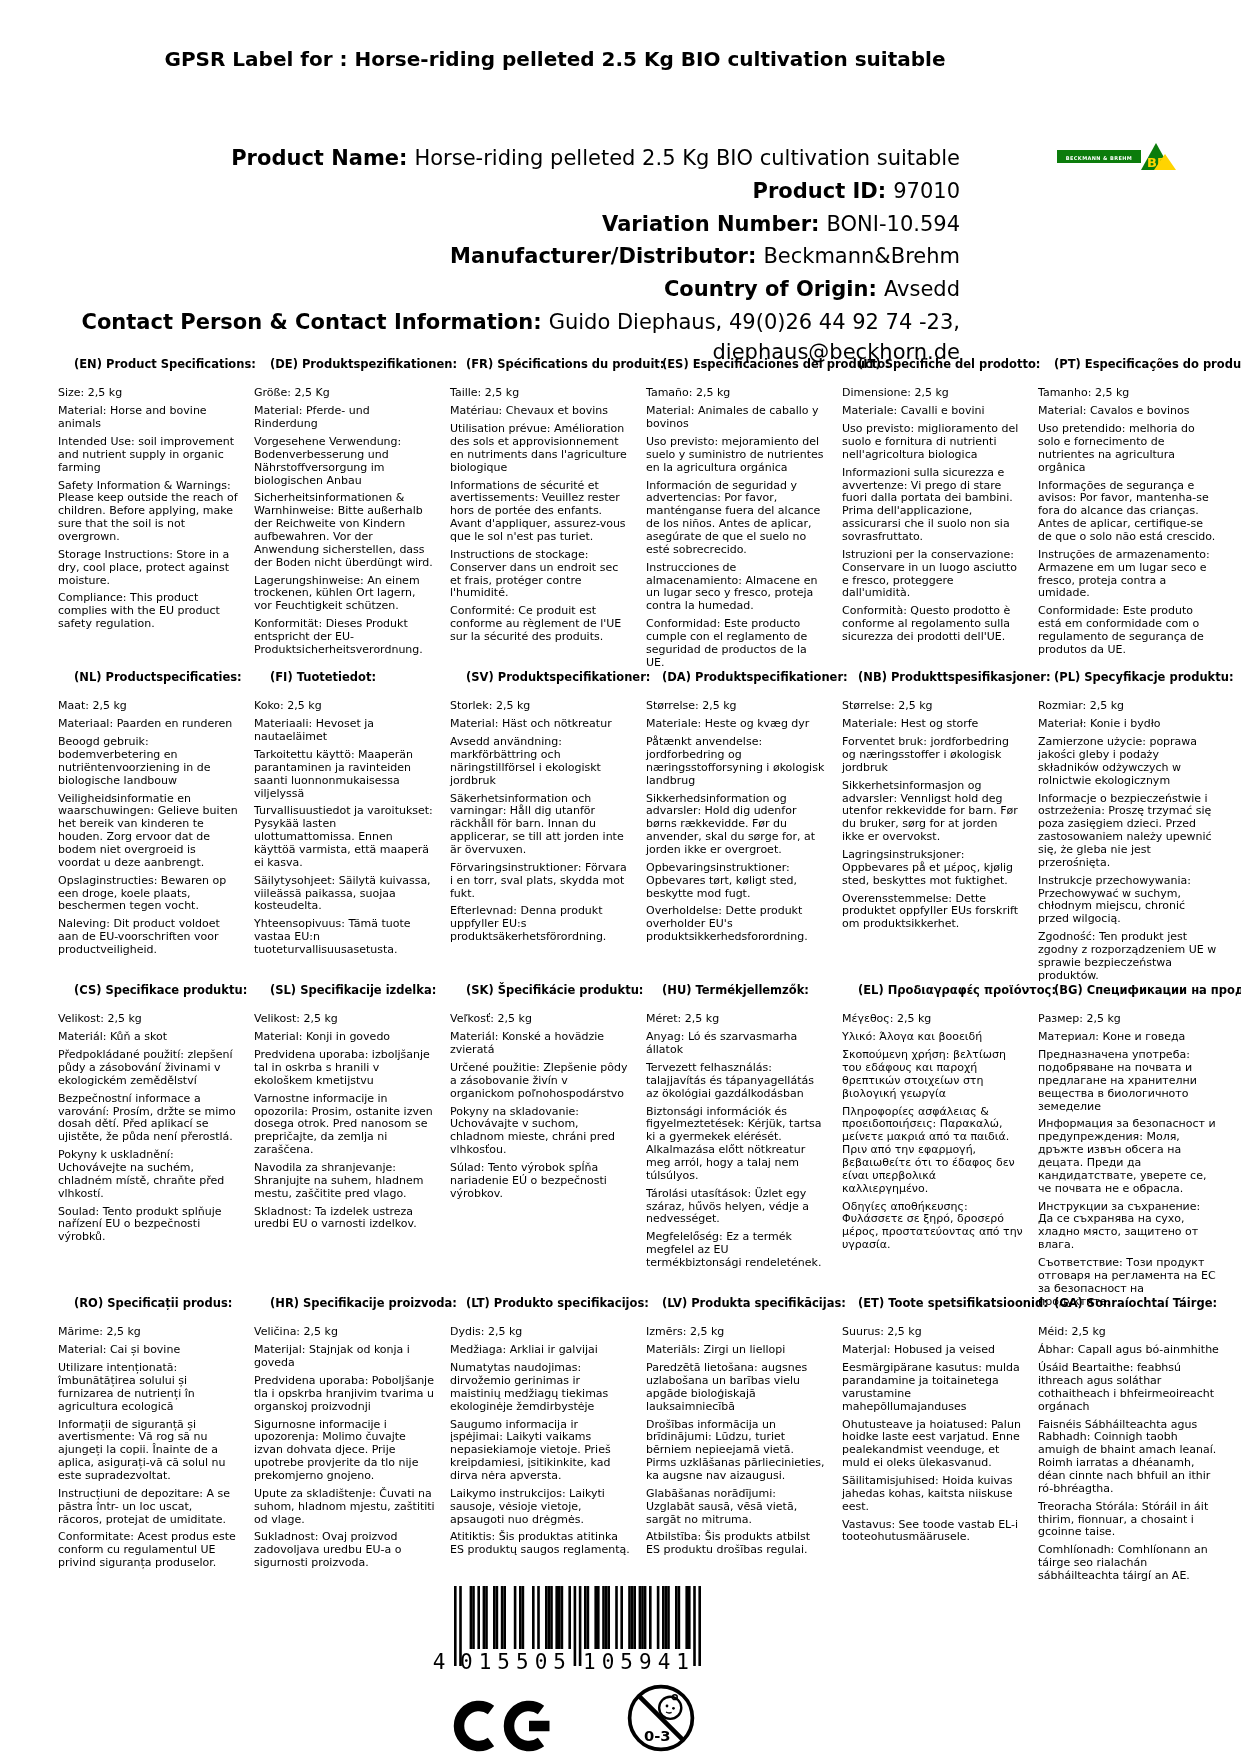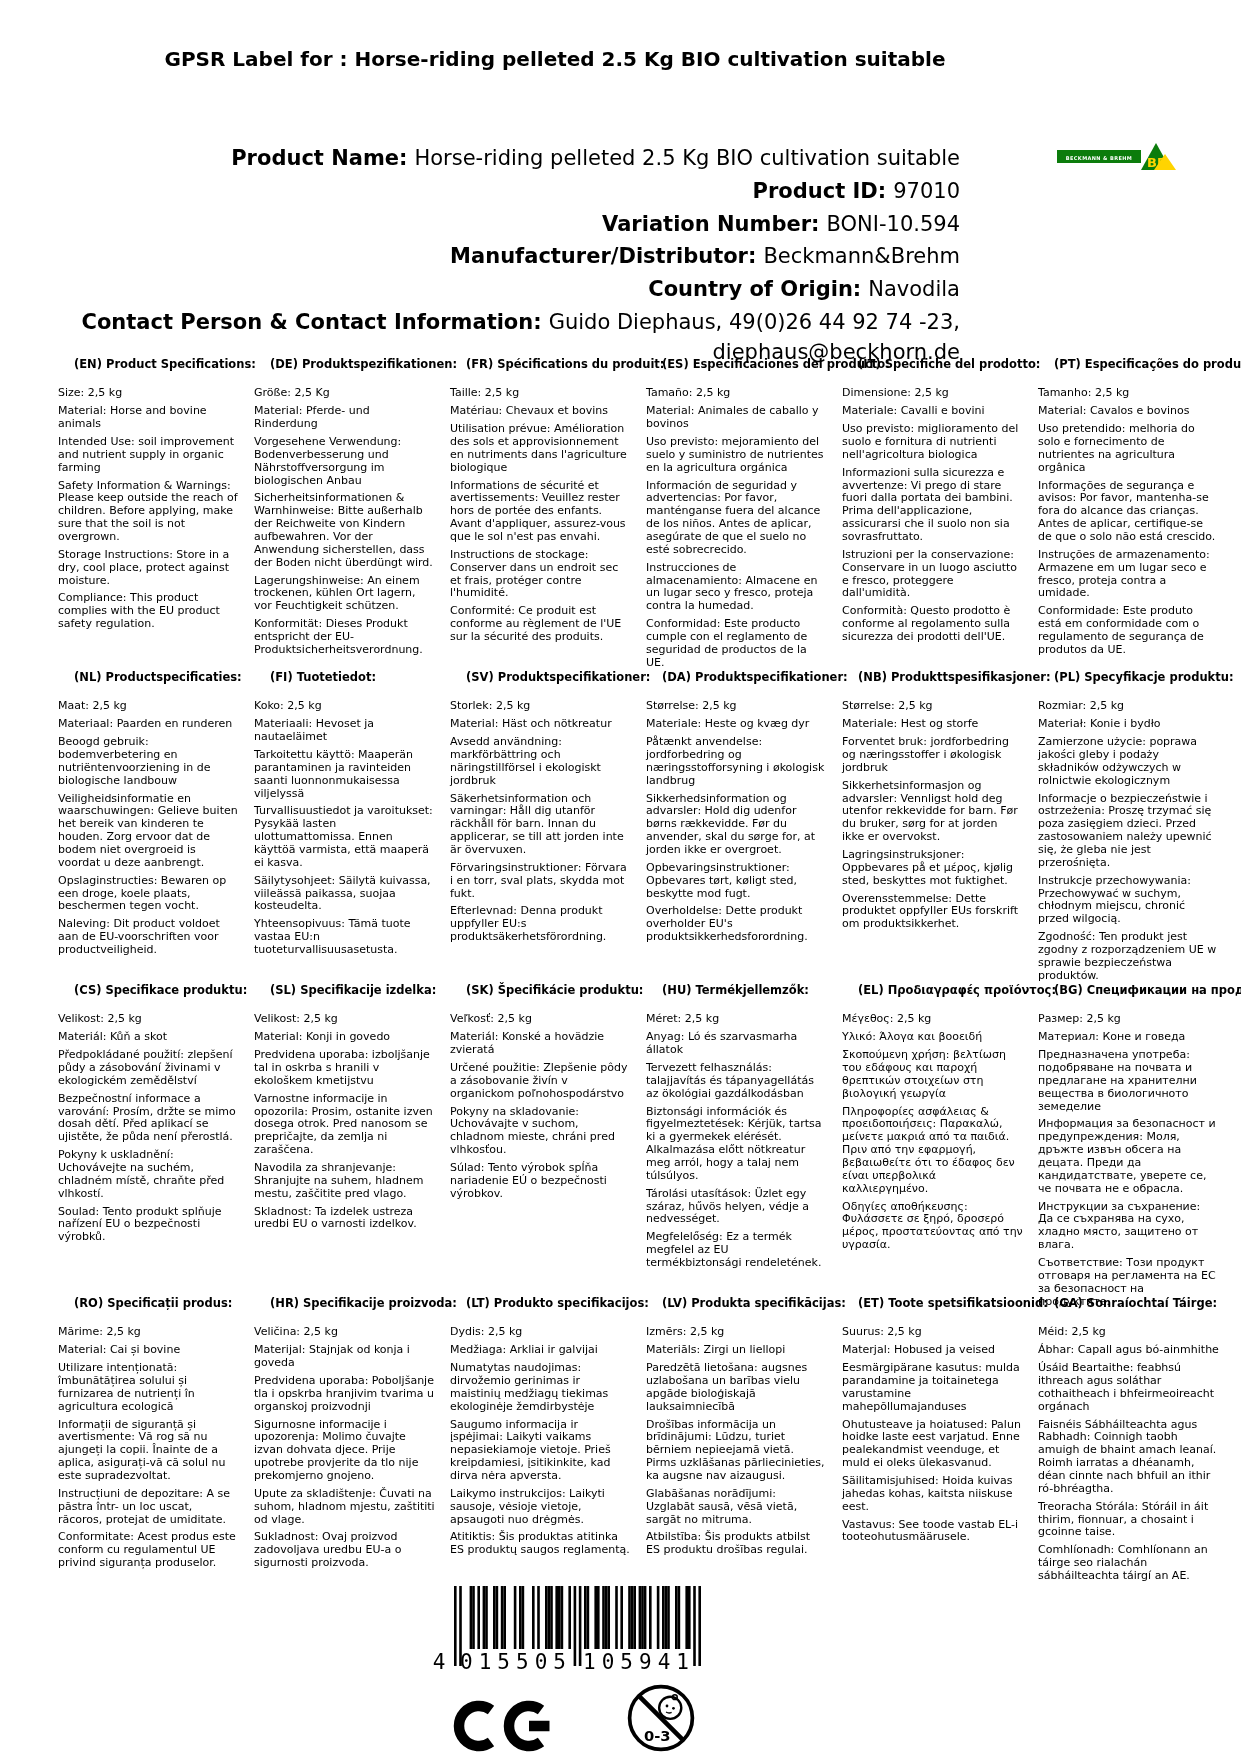--- a/index.html
+++ b/index.html
@@ -31,21 +31,21 @@
 
 <div class="page">
 
   <h1 class="title">GPSR Label for : Horse-riding pelleted 2.5 Kg BIO cultivation suitable</h1>
 
   <div class="info-block">
       <div class="info-line"><span class="info-label">Product Name:</span><span class="info-value">Horse-riding pelleted 2.5 Kg BIO cultivation suitable</span></div>
       <div class="info-line"><span class="info-label">Product ID:</span><span class="info-value">97010</span></div>
       <div class="info-line"><span class="info-label">Variation Number:</span><span class="info-value">BONI-10.594</span></div>
       <div class="info-line"><span class="info-label">Manufacturer/Distributor:</span><span class="info-value">Beckmann&amp;Brehm</span></div>
-      <div class="info-line"><span class="info-label">Country of Origin:</span><span class="info-value">Navodila</span></div>
+      <div class="info-line"><span class="info-label">Country of Origin:</span><span class="info-value">Avsedd</span></div>
       <div class="info-line"><span class="info-label">Contact Person &amp; Contact Information:</span><span class="info-value">Guido Diephaus, 49(0)26 44 92 74 -23, diephaus@beckhorn.de</span></div>
     </div>
 
   <div class="logo">
     <svg width="122" height="30" viewBox="0 0 122 30">
       <rect x="0" y="8" width="84" height="13" fill="#0c7c0c"></rect>
       <text x="42" y="17.5" font-size="5" font-weight="bold" fill="#ffffff" text-anchor="middle" letter-spacing="0.4">BECKMANN &amp; BREHM</text>
       <polygon points="99,1 114,28 84,28" stroke-width="1" fill="#0c7c0c"></polygon>
       <polygon points="108,12 119,28 97,28" fill="#ffd400"></polygon>
       <text x="100" y="25" font-size="13" font-weight="bold" text-anchor="middle" stroke-width="0.7" fill="#ffd400">BB</text>
@@ -69,21 +69,21 @@
         <p class="cell-p">Vorgesehene Verwendung: Bodenverbesserung und Nährstoffversorgung im biologischen Anbau</p>
         <p class="cell-p">Sicherheitsinformationen &amp; Warnhinweise: Bitte außerhalb der Reichweite von Kindern aufbewahren. Vor der Anwendung sicherstellen, dass der Boden nicht überdüngt wird.</p>
         <p class="cell-p">Lagerungshinweise: An einem trockenen, kühlen Ort lagern, vor Feuchtigkeit schützen.</p>
         <p class="cell-p">Konformität: Dieses Produkt entspricht der EU-Produktsicherheitsverordnung.</p>
       </div>
       <div class="cell">
         <div class="cell-h">(FR) Spécifications du produit:</div>
         <p class="cell-p">Taille: 2,5 kg</p>
         <p class="cell-p">Matériau: Chevaux et bovins</p>
         <p class="cell-p">Utilisation prévue: Amélioration des sols et approvisionnement en nutriments dans l'agriculture biologique</p>
-        <p class="cell-p">Informations de sécurité et avertissements: Veuillez rester hors de portée des enfants. Avant d'appliquer, assurez-vous que le sol n'est pas envahi.</p>
+        <p class="cell-p">Informations de sécurité et avertissements: Veuillez rester hors de portée des enfants. Avant d'appliquer, assurez-vous que le sol n'est pas turiet.</p>
         <p class="cell-p">Instructions de stockage: Conserver dans un endroit sec et frais, protéger contre l'humidité.</p>
         <p class="cell-p">Conformité: Ce produit est conforme au règlement de l'UE sur la sécurité des produits.</p>
       </div>
       <div class="cell">
         <div class="cell-h">(ES) Especificaciones del producto:</div>
         <p class="cell-p">Tamaño: 2,5 kg</p>
         <p class="cell-p">Material: Animales de caballo y bovinos</p>
         <p class="cell-p">Uso previsto: mejoramiento del suelo y suministro de nutrientes en la agricultura orgánica</p>
         <p class="cell-p">Información de seguridad y advertencias: Por favor, manténganse fuera del alcance de los niños. Antes de aplicar, asegúrate de que el suelo no esté sobrecrecido.</p>
         <p class="cell-p">Instrucciones de almacenamiento: Almacene en un lugar seco y fresco, proteja contra la humedad.</p>

